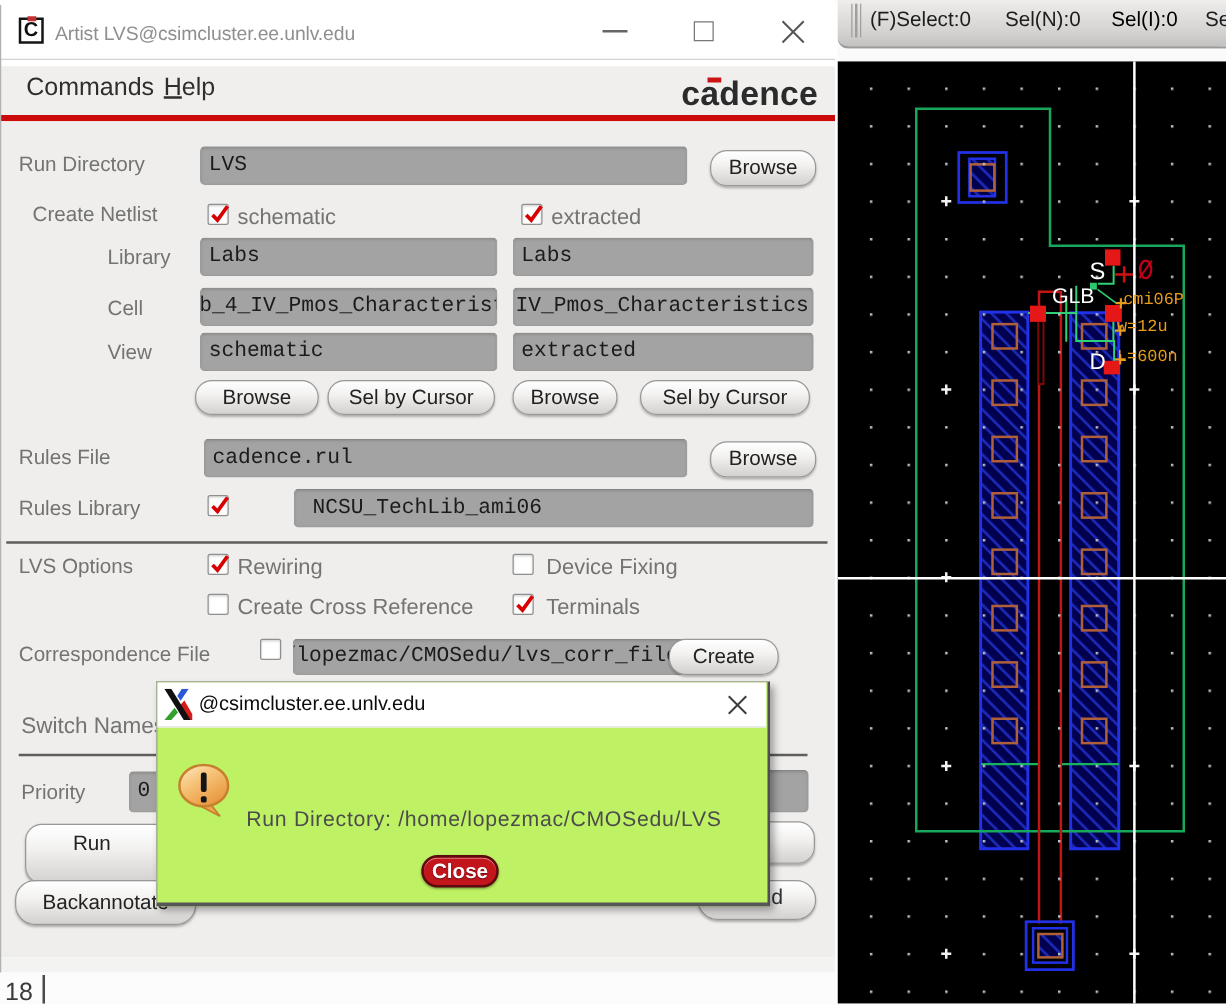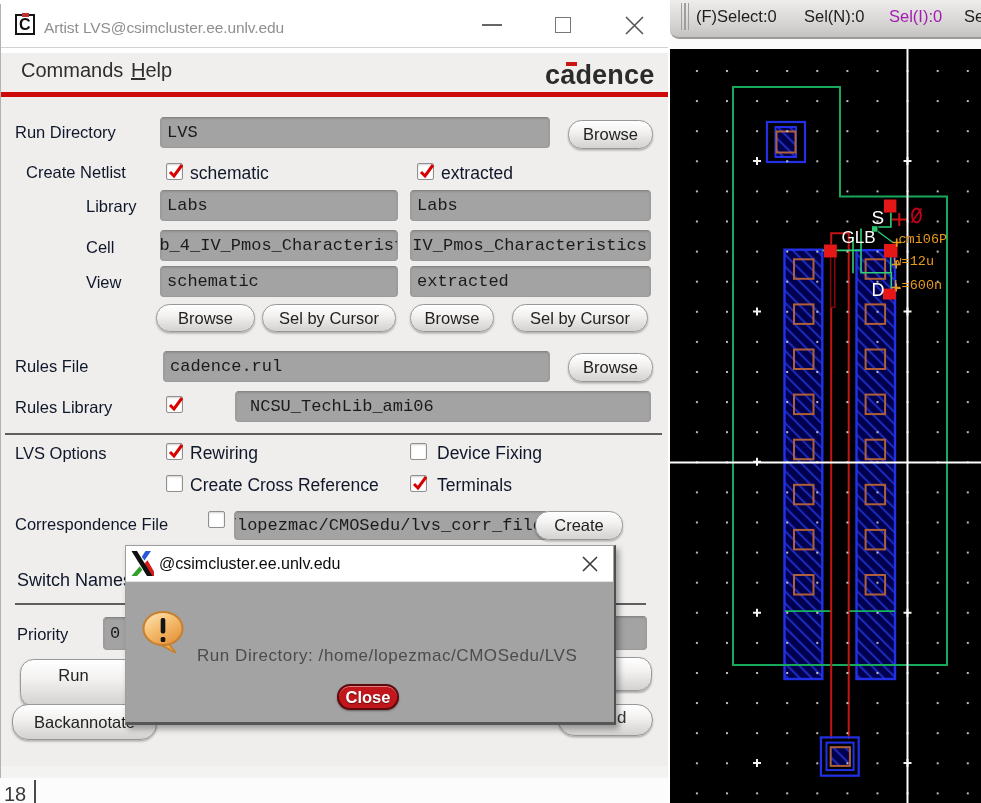--- a/index.html
+++ b/index.html
@@ -1,17 +1,17 @@
 <!DOCTYPE html>
 <html><head><meta charset="utf-8"><style>
 *{margin:0;padding:0;box-sizing:border-box}
 html,body{width:981px;height:803px;overflow:hidden}
 body{font-family:"Liberation Sans",sans-serif;background:#fff;position:relative}
 .abs{position:absolute}
-.lab{position:absolute;font-size:16.5px;color:#0f172a;white-space:nowrap}
+.lab{position:absolute;font-size:16.5px;color:#737373;white-space:nowrap}
 .inp{position:absolute;background:#a3a3a3;border:1px solid #9b9b9b;border-top-color:#868686;border-radius:4px;font-family:"Liberation Mono",monospace;font-size:17px;color:#1b1b1b;white-space:nowrap;overflow:hidden;padding:0 6px;box-shadow:inset 0 1px 2px rgba(0,0,0,.12)}
 .btn{position:absolute;border:1px solid #989898;border-radius:13.5px;background:linear-gradient(180deg,#ffffff 0%,#f3f2f1 40%,#dddcda 80%,#d3d2d0 100%);box-shadow:0 1.5px 2px rgba(0,0,0,.28);font-size:16.5px;color:#222;text-align:center;white-space:nowrap;overflow:hidden}
 .cb{position:absolute;width:17px;height:17px;background:#fff;border:1px solid #8f8f8f;border-radius:2px;box-shadow:inset 0 1px 2px rgba(0,0,0,.18)}
 .sep{position:absolute;height:2px;background:#5e5e5e}
 </style></head>
 <body>
 
 <div class="abs" style="left:0;top:0;width:670px;height:4px;background:#fdfdfd"></div>
 <div class="abs" style="left:152px;top:0;width:56px;height:4px;background:#f1eae1"></div>
 <div class="abs" style="left:226px;top:0;width:16px;height:4px;background:#c64545"></div>
@@ -137,21 +137,21 @@
 <div class="btn" style="left:558px;top:704px;width:95px;height:32px;border-radius:16px"></div>
 <div class="abs" style="left:617px;top:708px;font-size:17px;color:#333">d</div>
 
 <div class="abs" style="left:670px;top:0;width:311px;height:49px;background:#fafafa"></div>
 <div class="abs" style="left:670px;top:0;width:311px;height:39px;background:linear-gradient(180deg,#eeedec,#d3d2d0 70%,#c3c2c0);border-bottom:2px solid #9a9a9a;border-bottom-left-radius:9px"></div>
 <div class="abs" style="left:680.5px;top:3px;width:1.5px;height:27px;background:#9f9f9f"></div>
 <div class="abs" style="left:684px;top:3px;width:1.5px;height:27px;background:#9f9f9f"></div>
 <div class="abs" style="left:687.5px;top:3px;width:1.5px;height:27px;background:#9f9f9f"></div>
 <div class="abs" style="left:696px;top:7px;font-size:16.5px;color:#1d1d1d">(F)Select:0</div>
 <div class="abs" style="left:804px;top:7px;font-size:16.5px;color:#1d1d1d">Sel(N):0</div>
-<div class="abs" style="left:889px;top:7px;font-size:16.5px;color:#a21caf">Sel(I):0</div>
+<div class="abs" style="left:889px;top:7px;font-size:16.5px;color:#000000">Sel(I):0</div>
 <div class="abs" style="left:964px;top:7px;font-size:16.5px;color:#1d1d1d">Se</div>
 
 <svg class="abs" style="left:0;top:0" width="981" height="803" viewBox="0 0 981 803">
 <defs>
 <pattern id="ph" width="8.5" height="8.5" patternUnits="userSpaceOnUse" patternTransform="rotate(-45)">
   <rect width="8.5" height="8.5" fill="#00004e"></rect>
         <rect width="2.1" height="8.5" fill="#1c2ab8"></rect>
 </pattern>
 <pattern id="pd" x="665.8" y="70" width="30.1" height="30.1" patternUnits="userSpaceOnUse">
   <rect width="2" height="2" fill="#bcbfc6"></rect>
@@ -251,21 +251,21 @@
 </g>
 
 <g fill="#e89b1c" font-family="Liberation Mono, monospace" font-size="13.5px">
 <text x="898.5" y="243">cmi06P</text>
 <text x="893.5" y="264.5">w=12u</text>
 <text x="893.5" y="288.5">L=600n</text>
 </g>
 </g>
 </svg>
 
-<div class="abs" style="left:125px;top:545px;width:491px;height:180px;background:#a3a3a3;border:1px solid #9e9e9e;border-right:2px solid #4f4f4f;border-bottom:3px solid #565656;box-shadow:3px 4px 6px rgba(0,0,0,.35);z-index:5">
+<div class="abs" style="left:125px;top:545px;width:491px;height:180px;background:#bef264;border:1px solid #9e9e9e;border-right:2px solid #4f4f4f;border-bottom:3px solid #565656;box-shadow:3px 4px 6px rgba(0,0,0,.35);z-index:5">
   <div class="abs" style="left:0;top:0;width:487px;height:36px;background:#ffffff;border-bottom:1px solid #e4e4e4"></div>
   <svg class="abs" style="left:5px;top:5px" width="23" height="25" viewBox="0 0 23 25">
     <polygon points="14.5,0 20,0 13.5,9.5 10.8,5.8" fill="#2959d8"></polygon>
     <polygon points="8.7,15.2 11.4,19 6,25 0.5,25" fill="#33a02c"></polygon>
     <polygon points="13.5,12.5 16.5,9.3 23,20.5 23,25 19.8,25" fill="#d81a1a"></polygon>
     <polygon points="0.5,0 6,0 21.5,25 16,25" fill="#101010"></polygon>
   </svg>
   <div class="abs" style="left:33px;top:9px;font-size:16px;color:#0b0b0b">@csimcluster.ee.unlv.edu</div>
   <svg class="abs" style="left:456px;top:10px" width="16" height="16" viewBox="0 0 16 16">
       <path d="M1,1 L15,15 M15,1 L1,15" stroke="#3c3c3c" stroke-width="1.6" fill="none"></path>

